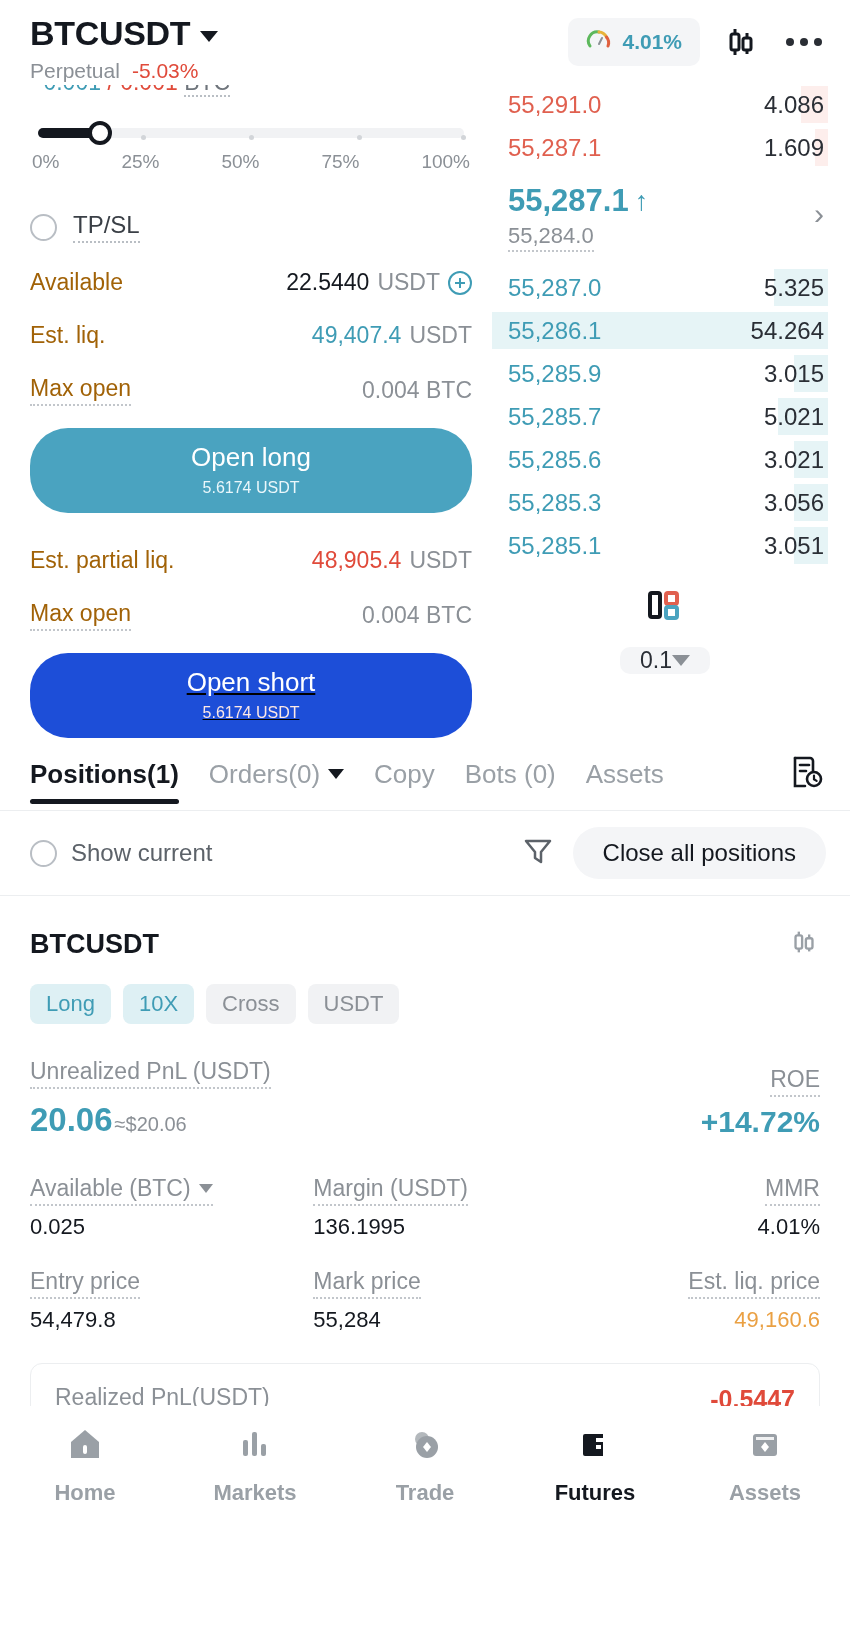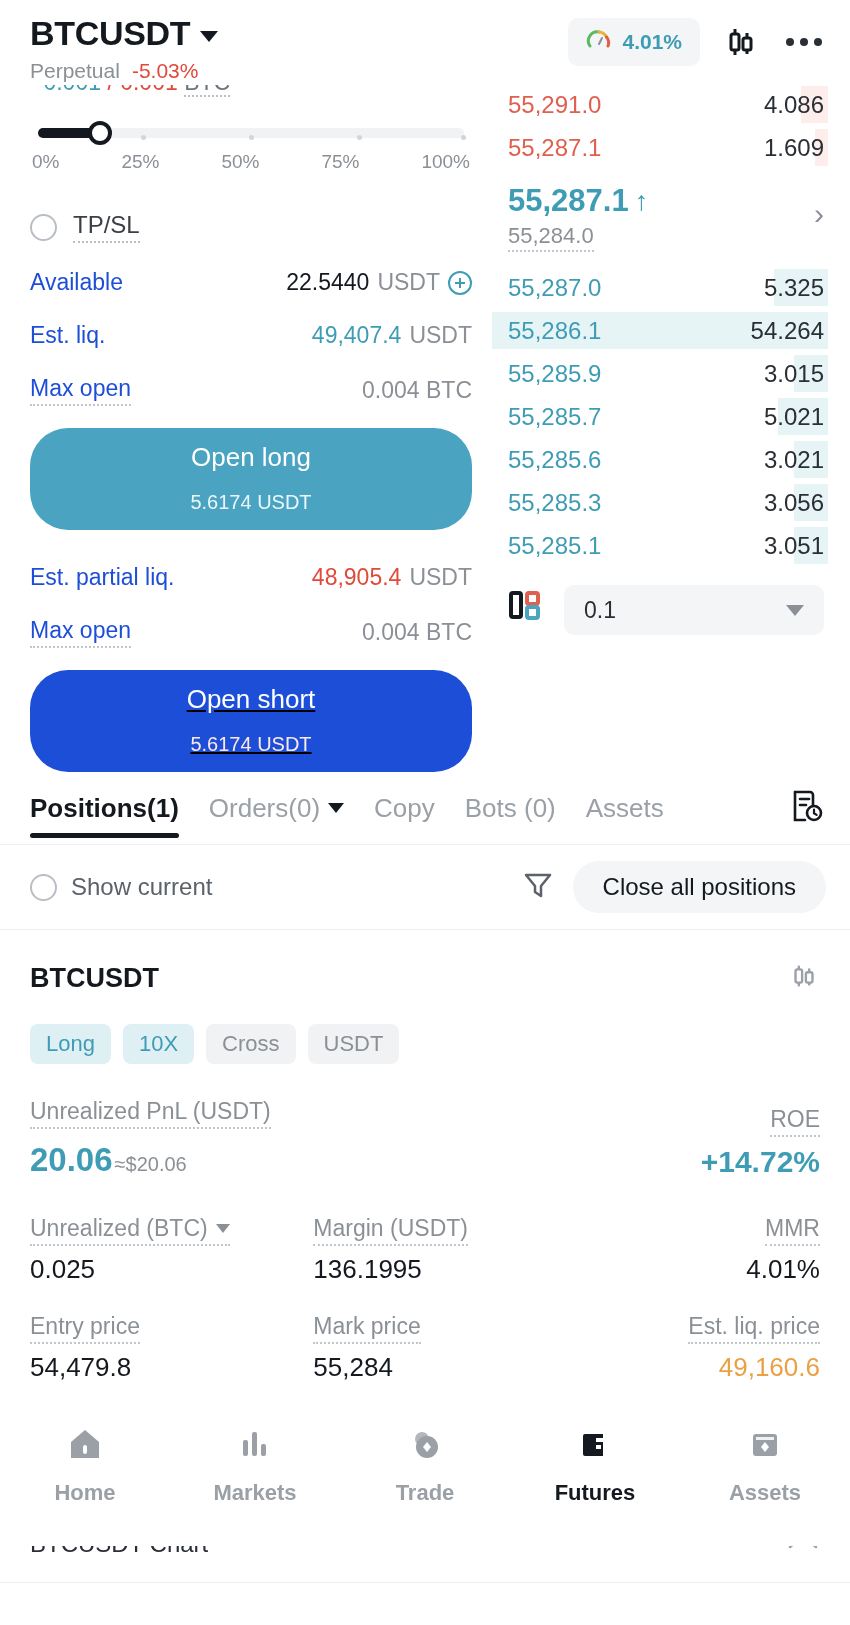--- a/index.html
+++ b/index.html
@@ -56,33 +56,33 @@
   .tick-labels { display:flex; justify-content:space-between; margin-top:6px; padding:0 2px; }
   .tick-labels span { font-size:19px; color:#8b9096; }
 
   
   .tpsl-row { display:flex; align-items:center; gap:16px; margin-top: 38px; }
   .radio-o { width:27px;height:27px;border-radius:50%;border:2px solid #b9bec4; }
   .tpsl-label { font-size:24px; color:#3a3f46; border-bottom:2px dotted #b9bec4; padding-bottom:2px;}
 
   
   .info-row { display:flex; align-items:center; justify-content:space-between; margin-top: 26px; }
-  .info-key { font-size:23px; color:#1d4ed8; }
+  .info-key { font-size:23px; color:#a16207; }
   .info-key.dotted { border-bottom:2px dotted #c2c6cb; padding-bottom:2px; }
   .info-val { font-size:23px; color:#14181f; display:flex; align-items:center; gap:8px;}
   .info-val .unit { color:#8b9096; }
   .plus-circ { width:24px;height:24px;border-radius:50%;border:2px solid #3f9cb5; position:relative; display:inline-block;}
   .plus-circ:before,.plus-circ:after{content:"";position:absolute;background:#3f9cb5;}
   .plus-circ:before{left:5px;right:5px;top:9px;height:2px;}
   .plus-circ:after{top:5px;bottom:5px;left:9px;width:2px;}
 
   
   .act-btn { width:100%; border-radius:38px; padding: 14px 0 16px; text-align:center; margin-top:22px; border:none; cursor:pointer;}
   .act-btn .t1 { font-size:26px; color:#fff; display:block; line-height:1.2;}
-  .act-btn .t2 { font-size:20px; color:#eaf7fb; display:block; margin-top:18px;text-align:center;}
+  .act-btn .t2 { font-size:16px; color:#eaf7fb; display:block; margin-top:6px;text-align:center;}
   .btn-long { background:#4aa3c0; }
   .btn-short { background:#1d4ed8;text-decoration:underline; }
   .btn-short .t2 { color:#fde8e5; }
 
   
   .ob-row { display:flex; align-items:center; justify-content:space-between; height:43px; position:relative; padding: 0 4px 0 16px;}
   .ob-bar { position:absolute; top:3px; bottom:3px; right:0; }
   .ob-bar.ask { background:#fdeeec; }
   .ob-bar.bid { background:#e6f4f6; }
   .ob-price { font-size:24px; position:relative; z-index:2; }
@@ -90,21 +90,21 @@
   .ob-price.bid { color:#3f9cb5; }
   .ob-amt { font-size:24px; color:#2a2e35; position:relative; z-index:2;}
 
   .ob-mid { padding: 14px 4px 14px 16px; display:flex; align-items:flex-start; }
   .ob-mid-l { display:flex; flex-direction:column; }
   .ob-last { font-size:31px; font-weight:700; color:#3f9cb5; display:flex; align-items:center; gap:6px;}
   .ob-arrow { font-size:27px; color:#3f9cb5; }
   .ob-mark { font-size:22px; color:#8b9096; border-bottom:2px dotted #c2c6cb; padding-bottom:1px; margin-top:4px; width:fit-content;}
   .ob-chev { margin-left:auto; margin-top:14px; font-size:30px; color:#8b9096; font-weight:300;}
 
-  .depth-row { display:flex; align-items:flex-start; gap:18px; padding: 18px 4px 0 14px; }
+  .depth-row { display:flex; align-items:center; gap:18px; padding: 18px 4px 0 14px; flex-direction: column; }
   .depth-select { flex:1; background:#f4f5f7; border-radius:10px; height:50px; display:flex;
                   align-items:center; justify-content:space-between; padding: 0 20px; }
   .depth-val { font-size:23px; color:#2a2e35; }
   .depth-caret { width:0;height:0;border-left:9px solid transparent;border-right:9px solid transparent;border-top:11px solid #8b9096;}
 
   
   .tabs-sec { margin-top: 14px; border-bottom:1px solid #eceef0; }
   .tabs { display:flex; align-items:center; gap:30px; padding: 0 24px 0 30px; }
   .tab { font-size:26px; color:#9aa0a6; padding-bottom: 14px; position:relative; cursor:pointer; display:flex; align-items:center; gap:8px;}
   .tab.active { color:#14181f; font-weight:700; }
@@ -116,39 +116,39 @@
   .show-cur { display:flex; align-items:center; gap:14px; }
   .show-cur span { font-size:24px; color:#5c6269; }
   .filter-actions { margin-left:auto; display:flex; align-items:center; gap:18px; }
   .close-all { background:#f4f5f7; border-radius:30px; padding: 12px 30px; font-size:24px; color:#14181f; border:none; cursor:pointer;}
 
   
   .pos-card { padding: 30px 30px 0 30px; }
   .pos-head { display:flex; align-items:center; }
   .pos-sym { font-size:27px; font-weight:700; color:#14181f; }
   .tags { display:flex; gap:12px; margin-top:22px; }
-  .tag { font-size:22px; padding: 7px 16px; border-radius:8px;margin-top:6px; }
+  .tag { font-size:22px; padding: 7px 16px; border-radius:8px; }
   .tag.accent { background:#def0f4; color:#3f9cb5; }
   .tag.plain { background:#f1f2f4; color:#8b9096; }
 
   .pnl-row { display:flex; align-items:flex-end; margin-top: 34px; }
   .pnl-left { display:flex; flex-direction:column; }
   .lbl { font-size:23px; color:#8b9096; border-bottom:2px dotted #c2c6cb; padding-bottom:2px; width:fit-content; }
   .pnl-main { display:flex; align-items:baseline; gap:2px; margin-top:8px; }
   .pnl-num { font-size:33px; font-weight:700; color:#3f9cb5; }
   .pnl-usd { font-size:20px; color:#8b9096;margin-top:16px; }
   .roe-box { margin-left:auto; display:flex; flex-direction:column; align-items:flex-end; }
   .roe-val { font-size:30px; font-weight:700; color:#3f9cb5; margin-top:8px; }
 
   .grid3 { display:flex; margin-top: 36px; }
   .g-col { flex:1; display:flex; flex-direction:column; }
   .g-col.mid { align-items:flex-start; padding-left: 30px; }
   .g-col.end { align-items:flex-end; }
   .g-lbl { font-size:23px; color:#8b9096; border-bottom:2px dotted #c2c6cb; padding-bottom:2px; width:fit-content; display:flex; align-items:center; gap:8px;}
-  .g-val { font-size:26px; color:#14181f; margin-top:8px; }
+  .g-val { font-size:22px; color:#14181f; margin-top:8px; }
   .g-val.orange { color:#eaa043; }
   .mini-caret { width:0;height:0;border-left:7px solid transparent;border-right:7px solid transparent;border-top:9px solid #8b9096;}
 
   .realized { margin: 30px 0 16px 0; border:1px solid #eceef0; border-radius:12px; padding: 20px 24px;
               display:flex; align-items:center; }
   .realized .lbl { font-size:23px; }
   .realized .val { margin-left:auto; font-size:25px; color:#e04a3a; font-weight:600; }
 
   .chart-bar { display:flex; align-items:center; padding: 28px 30px 24px 30px; border-bottom:1px solid #eceef0;}
   .chart-title { font-size:24px; color:#2a2e35; }
@@ -442,21 +442,21 @@
       </div>
       <div class="roe-box">
         <div class="lbl">ROE</div>
         <div class="roe-val">+14.72%</div>
       </div>
     </div>
 
     <div class="grid3">
       <div class="g-col">
         <div class="g-lbl">
-          <span>Unrealized (BTC)</span>
+          <span>Available (BTC)</span>
           <span class="mini-caret"></span>
         </div>
         <div class="g-val">0.025</div>
       </div>
       <div class="g-col mid">
         <div class="g-lbl">Margin (USDT)</div>
         <div class="g-val">136.1995</div>
       </div>
       <div class="g-col end">
         <div class="g-lbl">MMR</div>

